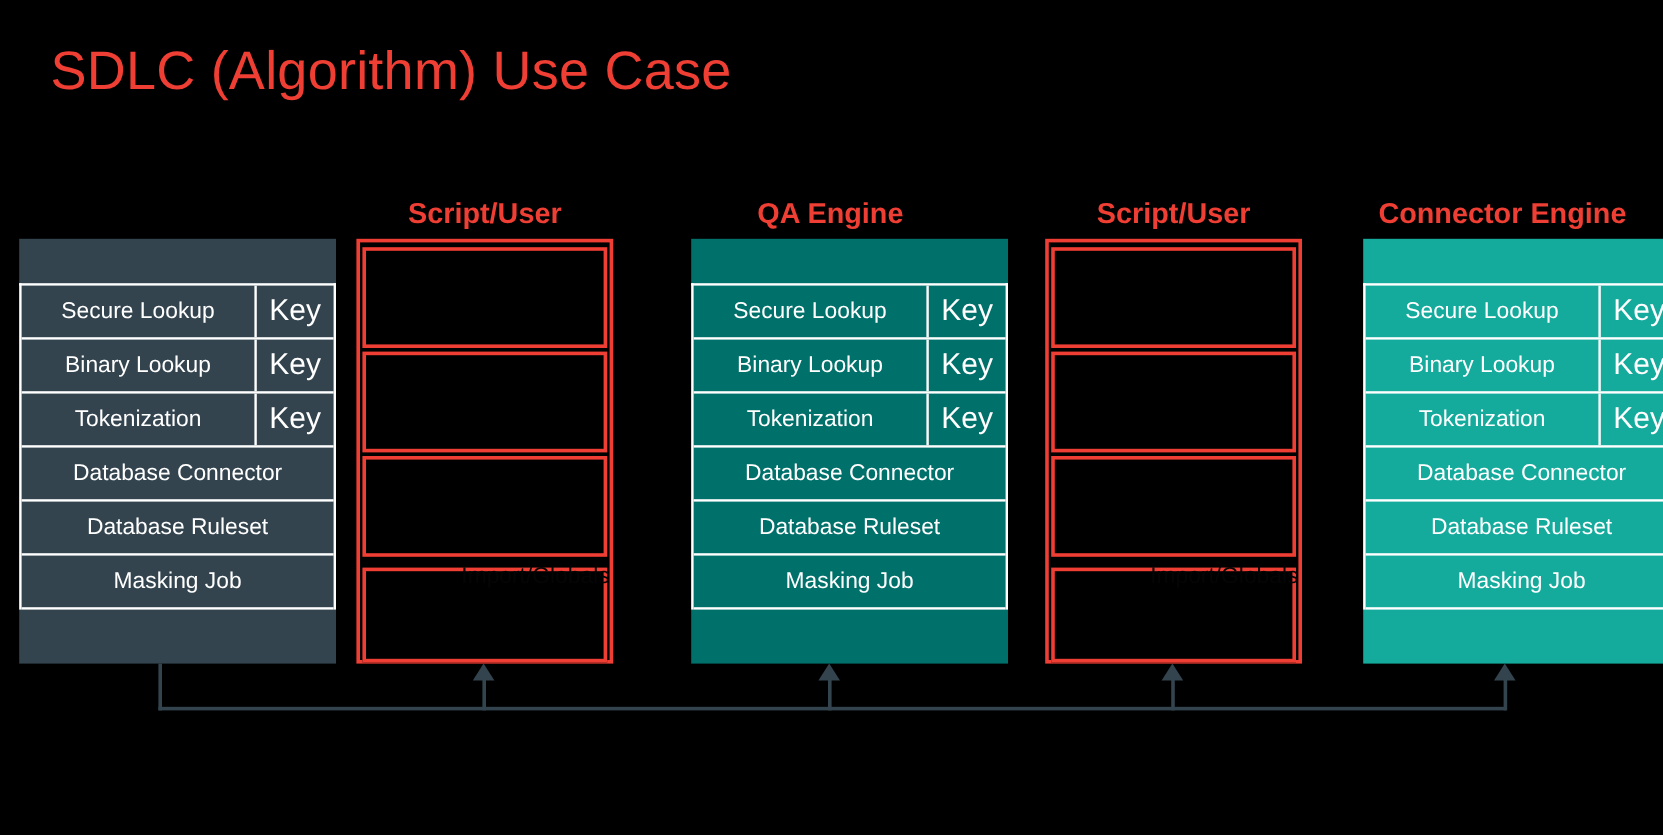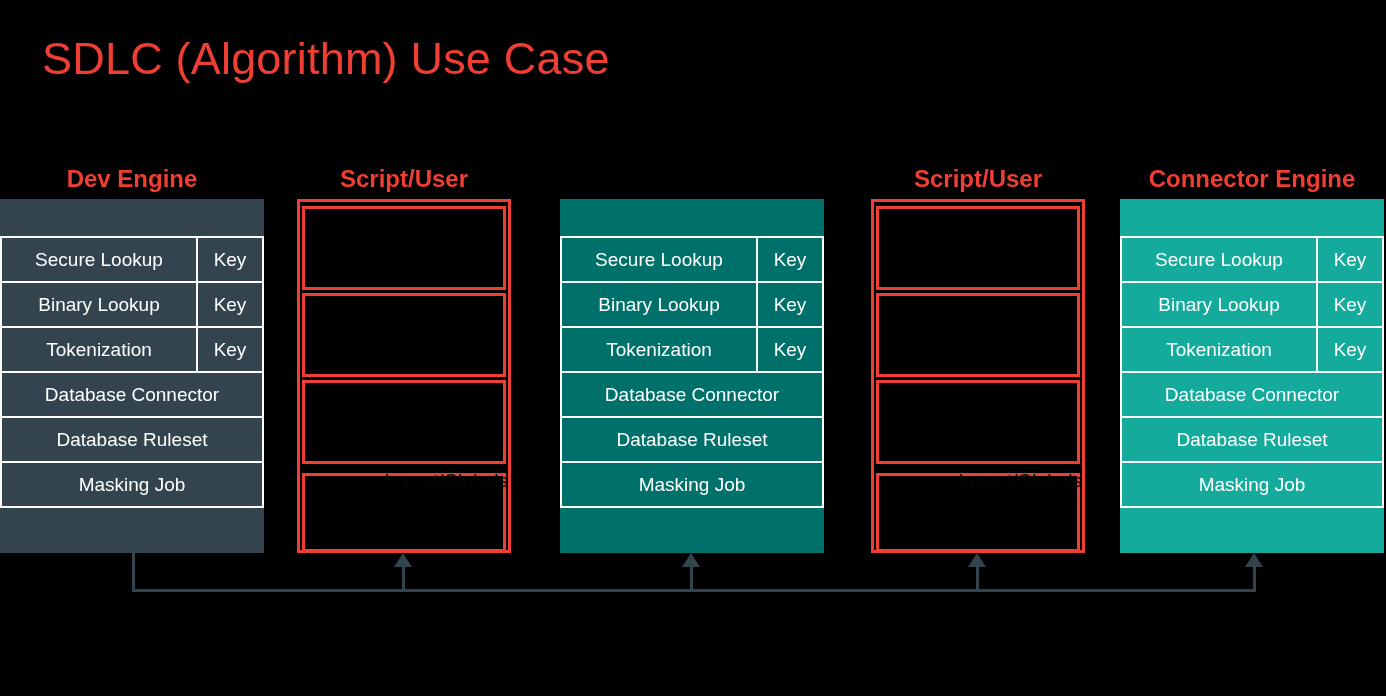--- a/index.html
+++ b/index.html
@@ -39,20 +39,21 @@
     white-space: nowrap;
     text-align: center;
   }
 
   
   .engine {
     position: absolute;
     box-sizing: border-box;
     display: flex;
     flex-direction: column;
+    margin-left: 16px;
   }
   .engine .pad-top {
     height: 37px;
     flex: none;
   }
   .engine .pad-bottom {
     flex: 1 1 auto;
   }
   .engine .rows {
     flex: none;
@@ -78,21 +79,21 @@
   .erow.split .label {
     flex: 0 0 196px;
     border-right: 2px solid #ffffff;
   }
   .erow .keycell {
     flex: 1 1 auto;
     display: flex;
     align-items: center;
     justify-content: center;
     color: #ffffff;
-    font-size: 19px;
+    font-size: 25px;
     box-sizing: border-box;
     text-align: right;
   }
 
   
   .engine.dev  { background: #33444f; }
   .engine.qa   { background: #00706b; }
   .engine.prod { background: #14ab9d; }
 
   
@@ -136,21 +137,20 @@
     border-bottom: 14px solid #33444f;
   }
 </style>
 </head>
 <body>
 
 <div id="stage">
 
   <div class="title">SDLC (Algorithm) Use Case</div>
 
-  <div class="col-header" style="left:0px; top:165px; width:264px;">Dev Engine</div>
   <div class="engine dev" style="left:0px; top:199px; width:264px; height:354px;">
     <div class="pad-top"></div>
     <div class="rows">
       <div class="erow split">
         <div class="label">Secure Lookup</div>
         <div class="keycell">Key</div>
       </div>
       <div class="erow split">
         <div class="label">Binary Lookup</div>
         <div class="keycell">Key</div>
@@ -174,20 +174,21 @@
 
   <div class="col-header" style="left:297px; top:165px; width:214px;">Script/User</div>
   <div class="script" style="left:297px; top:199px; width:214px; height:354px;">
     <div class="sbox" style="top:4px;   height:84px;"></div>
     <div class="sbox" style="top:91px;  height:84px;"></div>
     <div class="sbox" style="top:178px; height:84px;"></div>
     <div class="sbox" style="top:271px; height:79px;"></div>
     <div class="hidden-text" style="top:268px;">Import/Globals</div>
   </div>
 
+  <div class="col-header" style="left:560px; top:165px; width:264px;">QA Engine</div>
   <div class="engine qa" style="left:560px; top:199px; width:264px; height:354px;">
     <div class="pad-top"></div>
     <div class="rows">
       <div class="erow split">
         <div class="label">Secure Lookup</div>
         <div class="keycell">Key</div>
       </div>
       <div class="erow split">
         <div class="label">Binary Lookup</div>
         <div class="keycell">Key</div>

